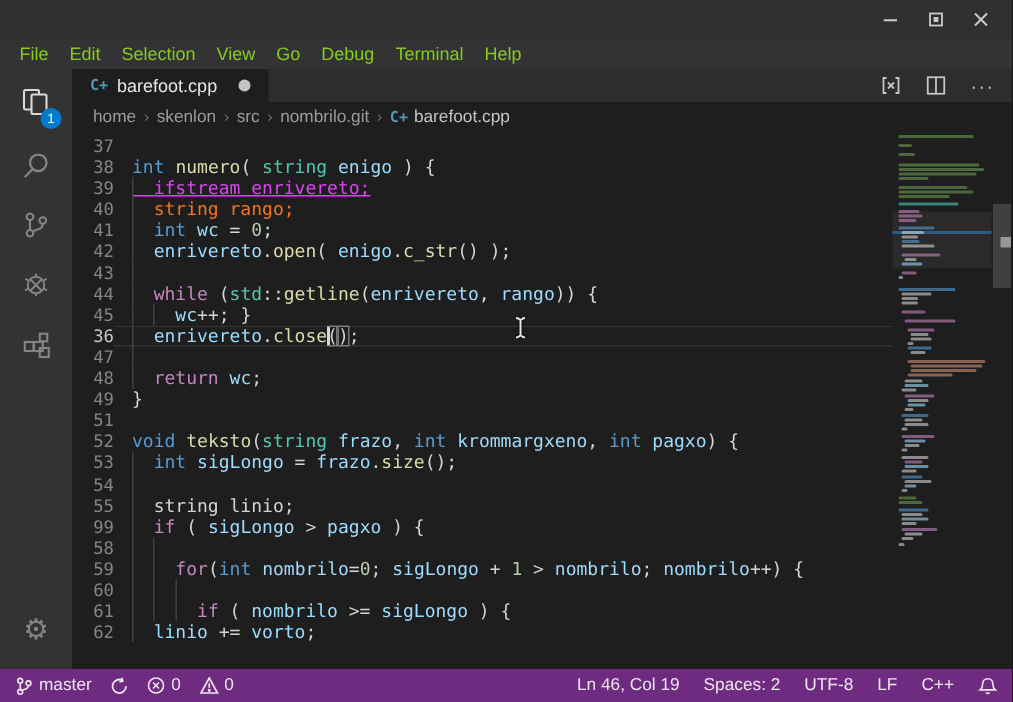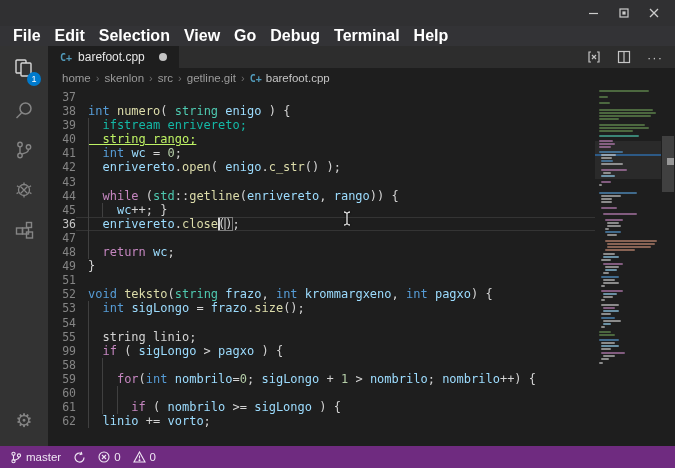--- a/index.html
+++ b/index.html
@@ -8,21 +8,21 @@
     position:relative; width:675px; height:468px; overflow:hidden;
     background:#1e1e1e; font-family:"Liberation Sans", sans-serif; color:#ccc;
   }
   
   .titlebar { height:26px; background:#303032; display:flex; align-items:center; justify-content:center; position:relative; }
   .titlebar .title { font-size:12px; color:#cfcfcf; }
   .win-controls { position:absolute; right:8px; top:0; height:26px; display:flex; align-items:center; gap:4px; }
   .win-btn { width:26px; height:26px; display:flex; align-items:center; justify-content:center; color:#cccccc; }
   
   .menubar { height:20px; background:#333336; display:flex; align-items:center; padding-left:6px; }
-  .menu-item { font-size:16px; color:#ffffff; padding:2px 7px; border-radius:3px;font-weight:bold; }
+  .menu-item { font-size:12px; color:#84cc16; padding:2px 7px; border-radius:3px; }
   
   .main { display:flex; height:400px; }
   .activitybar { width:48px; background:#333333; display:flex; flex-direction:column; align-items:center; position:relative; }
   .act-icon { width:48px; height:40px; display:flex; align-items:center; justify-content:center; position:relative; color:#858585; }
   .act-icon.active { color:#d8d8d8; }
   .act-badge { position:absolute; right:7px; bottom:4px; min-width:14px; height:14px; border-radius:8px; background:#007acc; color:#fff; font-size:9px; display:flex; align-items:center; justify-content:center; padding:0 3px; }
   .act-bottom { margin-top:auto; margin-bottom:6px; }
   
   .editor-col { flex:1; display:flex; flex-direction:column; min-width:0; }
   .tabbar { height:22px; background:#2d2d2d; display:flex; align-items:stretch; }
@@ -169,45 +169,45 @@
         </div>
       </div>
 
       <div class="breadcrumbs" id="breadcrumbs">
           <span class="bc-item">home</span>
           <span class="bc-sep">›</span>
           <span class="bc-item">skenlon</span>
           <span class="bc-sep">›</span>
           <span class="bc-item">src</span>
           <span class="bc-sep">›</span>
-          <span class="bc-item">getline.git</span>
+          <span class="bc-item">nombrilo.git</span>
           <span class="bc-sep">›</span>
           <span class="bc-item last">
             <span class="cpp-icon">C+</span>
             <span>barefoot.cpp</span>
           </span>
         </div>
 
       <div class="editor-body">
         <div class="code-pane" id="codepane">
             <div class="line">
               <span class="ln">37</span>
               <span class="code"></span>
             </div>
             <div class="line">
               <span class="ln">38</span>
               <span class="code"><span class="tok" style="color: rgb(86, 156, 214);">int</span><span class="tok" style="color: rgb(212, 212, 212);"> </span><span class="tok" style="color: rgb(220, 220, 170);">numero</span><span class="tok" style="color: rgb(212, 212, 212);">( </span><span class="tok" style="color: rgb(78, 201, 176);">string</span><span class="tok" style="color: rgb(212, 212, 212);"> </span><span class="tok" style="color: rgb(156, 220, 254);">enigo</span><span class="tok" style="color: rgb(212, 212, 212);"> ) {</span></span>
             </div>
             <div class="line">
               <span class="ln">39</span>
-              <span class="code"><span class="guide" style="left: calc(0ch + 12px);"></span><span class="tok" style="color: #14b8a6;">  ifstream enrivereto;</span></span>
+              <span class="code"><span class="guide" style="left: calc(0ch + 12px);"></span><span class="tok" style="color: #d946ef; text-decoration: underline;">  ifstream enrivereto;</span></span>
             </div>
             <div class="line">
               <span class="ln">40</span>
-              <span class="code"><span class="guide" style="left: calc(0ch + 12px);"></span><span class="tok" style="color: #bef264; text-decoration: underline;">  string rango;</span></span>
+              <span class="code"><span class="guide" style="left: calc(0ch + 12px);"></span><span class="tok" style="color: #f97316;">  string rango;</span></span>
             </div>
             <div class="line">
               <span class="ln">41</span>
               <span class="code"><span class="guide" style="left: calc(0ch + 12px);"></span><span class="tok" style="color: rgb(212, 212, 212);">  </span><span class="tok" style="color: rgb(86, 156, 214);">int</span><span class="tok" style="color: rgb(212, 212, 212);"> </span><span class="tok" style="color: rgb(156, 220, 254);">wc</span><span class="tok" style="color: rgb(212, 212, 212);"> = </span><span class="tok" style="color: rgb(181, 206, 168);">0</span><span class="tok" style="color: rgb(212, 212, 212);">;</span></span>
             </div>
             <div class="line">
               <span class="ln">42</span>
               <span class="code"><span class="guide" style="left: calc(0ch + 12px);"></span><span class="tok" style="color: rgb(212, 212, 212);">  </span><span class="tok" style="color: rgb(156, 220, 254);">enrivereto</span><span class="tok" style="color: rgb(212, 212, 212);">.</span><span class="tok" style="color: rgb(220, 220, 170);">open</span><span class="tok" style="color: rgb(212, 212, 212);">( </span><span class="tok" style="color: rgb(156, 220, 254);">enigo</span><span class="tok" style="color: rgb(212, 212, 212);">.</span><span class="tok" style="color: rgb(220, 220, 170);">c_str</span><span class="tok" style="color: rgb(212, 212, 212);">() );</span></span>
             </div>
             <div class="line">
@@ -402,20 +402,45 @@
           <span>
             <svg width="13" height="12" viewBox="0 0 13 12" fill="none" stroke="currentColor" stroke-width="1.1">
               <path d="M6.5 1 L12 11 H1 Z"></path>
               <line x1="6.5" y1="4.5" x2="6.5" y2="7.5"></line>
               <circle cx="6.5" cy="9.2" r="0.5" fill="currentColor"></circle>
             </svg>
           </span>
           <span>0</span>
         </span>
       </div>
+    <div class="sb-right" id="sb-right">
+        <span class="sb-item">
+          <span>Ln 46, Col 19</span>
+        </span>
+        <span class="sb-item">
+          <span>Spaces: 2</span>
+        </span>
+        <span class="sb-item">
+          <span>UTF-8</span>
+        </span>
+        <span class="sb-item">
+          <span>LF</span>
+        </span>
+        <span class="sb-item">
+          <span>C++</span>
+        </span>
+        <span class="sb-item">
+          <span>
+            <svg width="13" height="13" viewBox="0 0 13 13" fill="none" stroke="currentColor" stroke-width="1.1">
+              <path d="M6.5 1.5 c2.2 0 3.4 1.6 3.4 3.5 c0 2.5 1 3.4 1.6 3.9 H1.5 c0.6 -0.5 1.6 -1.4 1.6 -3.9 c0 -1.9 1.2 -3.5 3.4 -3.5 Z"></path>
+              <path d="M5.3 10.5 a1.3 1.3 0 0 0 2.4 0"></path>
+            </svg>
+          </span>
+        </span>
+      </div>
   </div>
 
   <div class="mouse-ibeam">
     <svg width="10" height="15" viewBox="0 0 10 15">
       <path d="M2 1 C3.2 1 4.2 1.6 5 2.4 C5.8 1.6 6.8 1 8 1 M2 14 C3.2 14 4.2 13.4 5 12.6 C5.8 13.4 6.8 14 8 14 M5 2.4 V12.6" stroke="#e8e8e8" stroke-width="1.3" fill="none" style="filter:drop-shadow(0 0 1px #000)"></path>
     </svg>
   </div>
 </div>
 
 </body></html>

